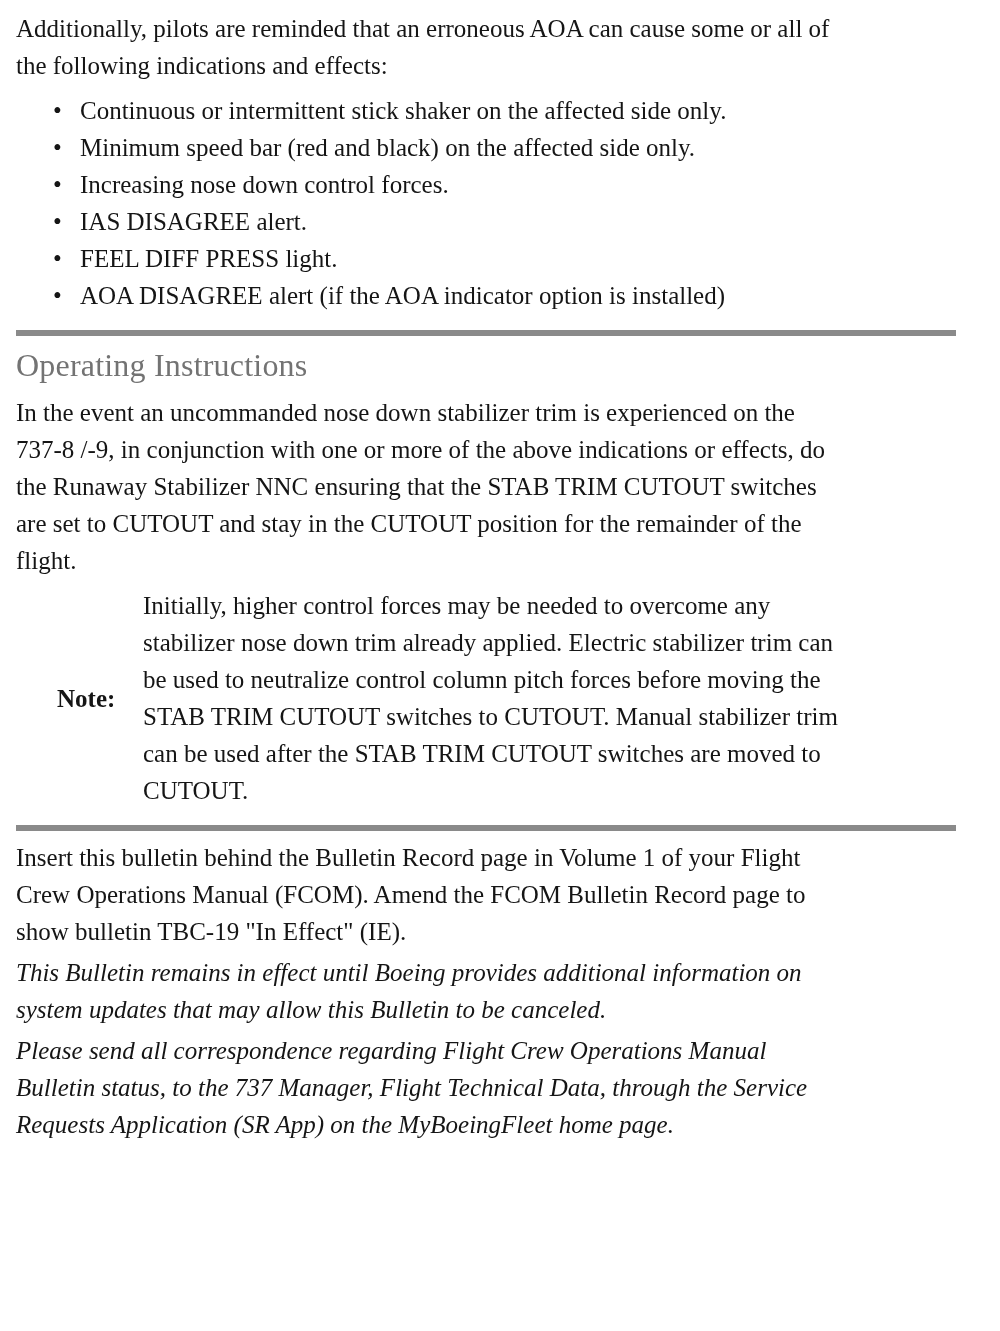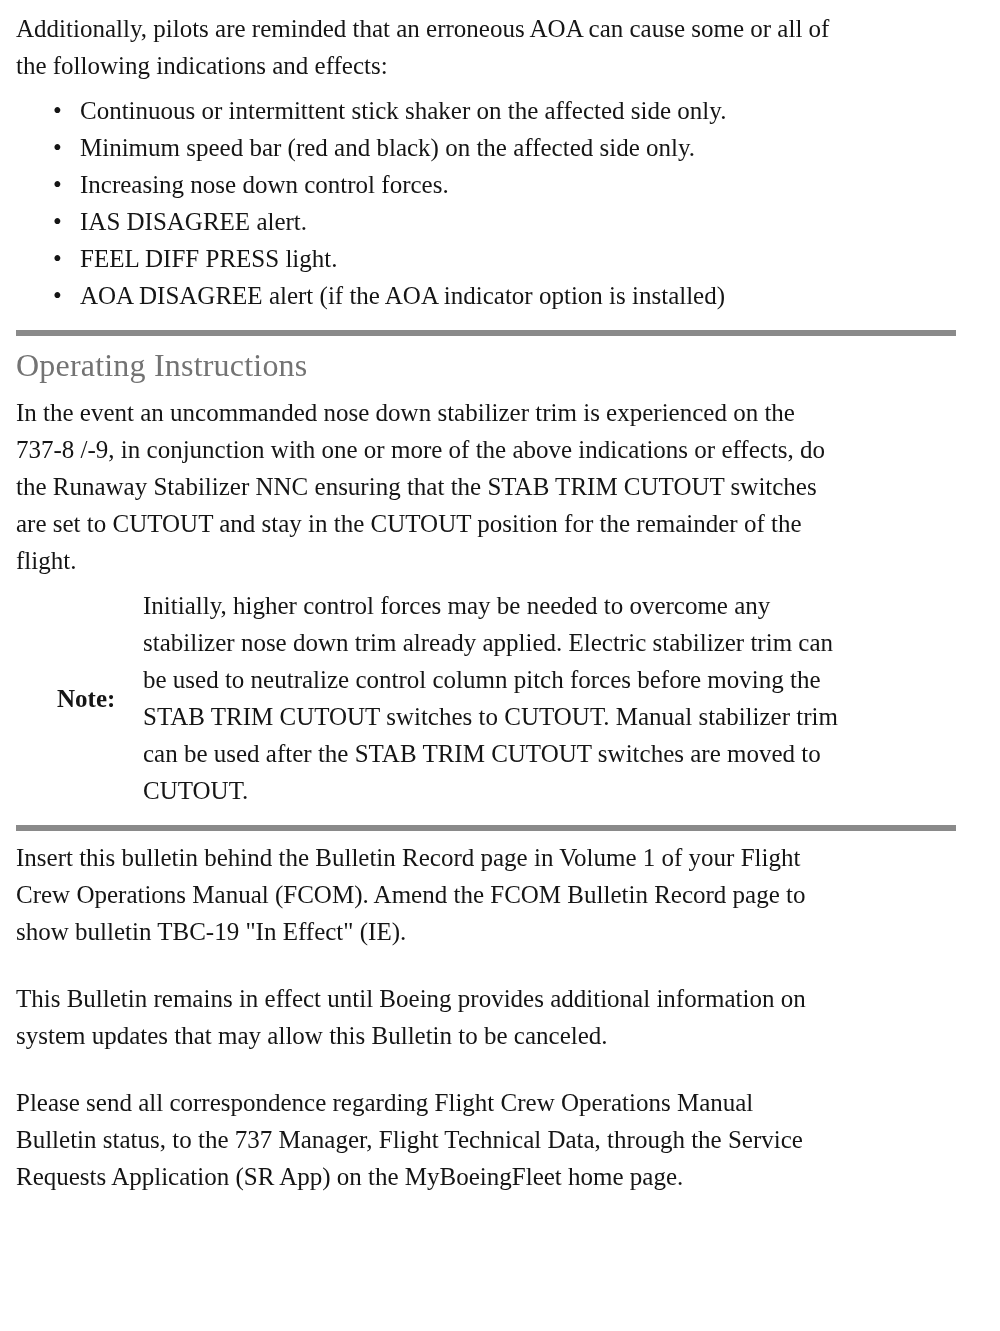--- a/index.html
+++ b/index.html
@@ -47,21 +47,21 @@
   }
   h2.section-heading {
     font-size: 32px;
     line-height: 42px;
     font-weight: normal;
     margin: 8px 0 0 0;
     color: #737373;
     letter-spacing: 0.2px;
   }
   .mt8  { margin-top: 8px; }
-  .mt12 { margin-top: 30px; }
+  .mt12 { margin-top: 4px; font-style: italic; }
   .note {
     display: flex;
     margin: 8px 0 0 41px;
     align-items: center;
   }
   .note-label {
     font-weight: bold;
     flex: 0 0 86px;
   }
   .note-text { flex: 1; }

